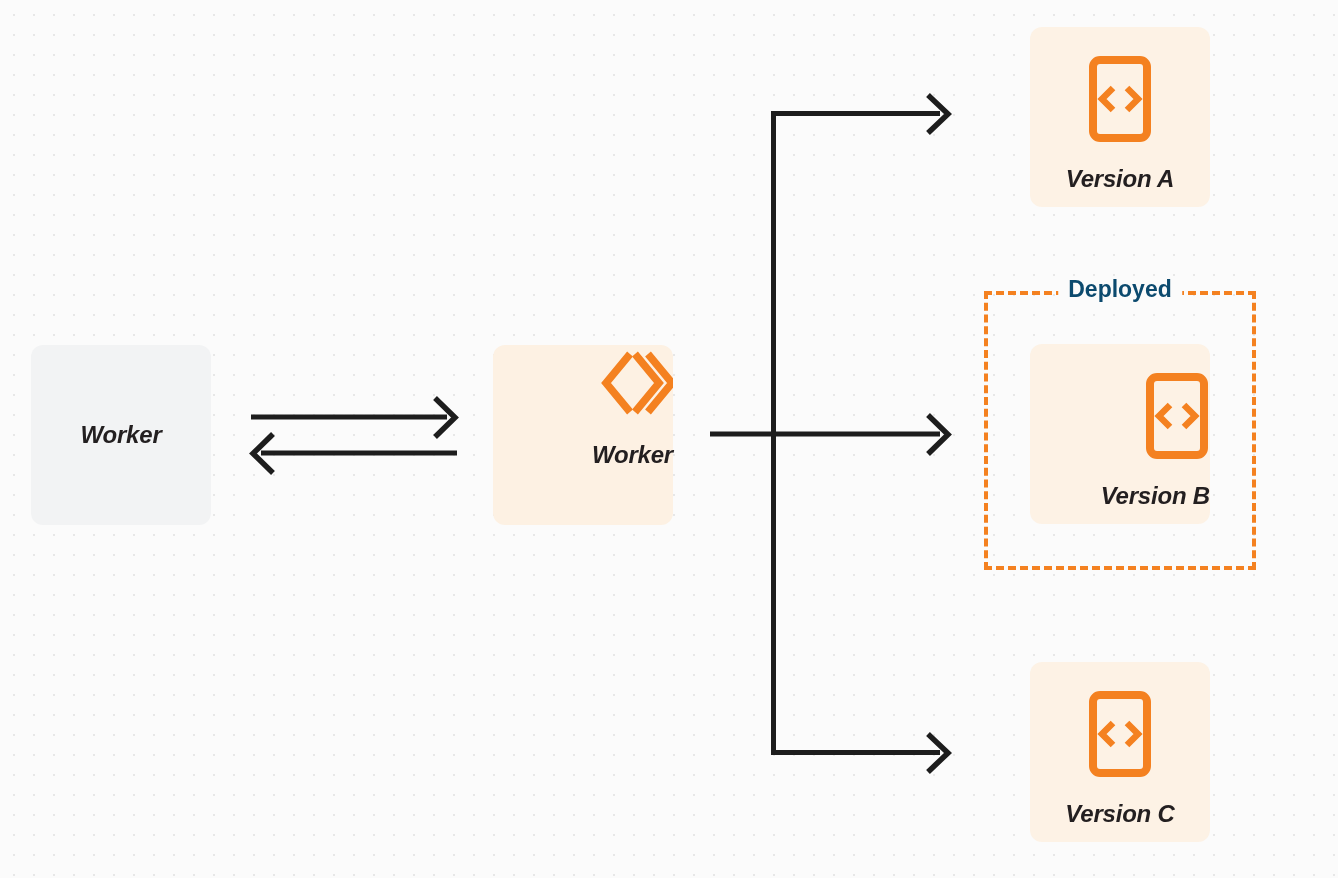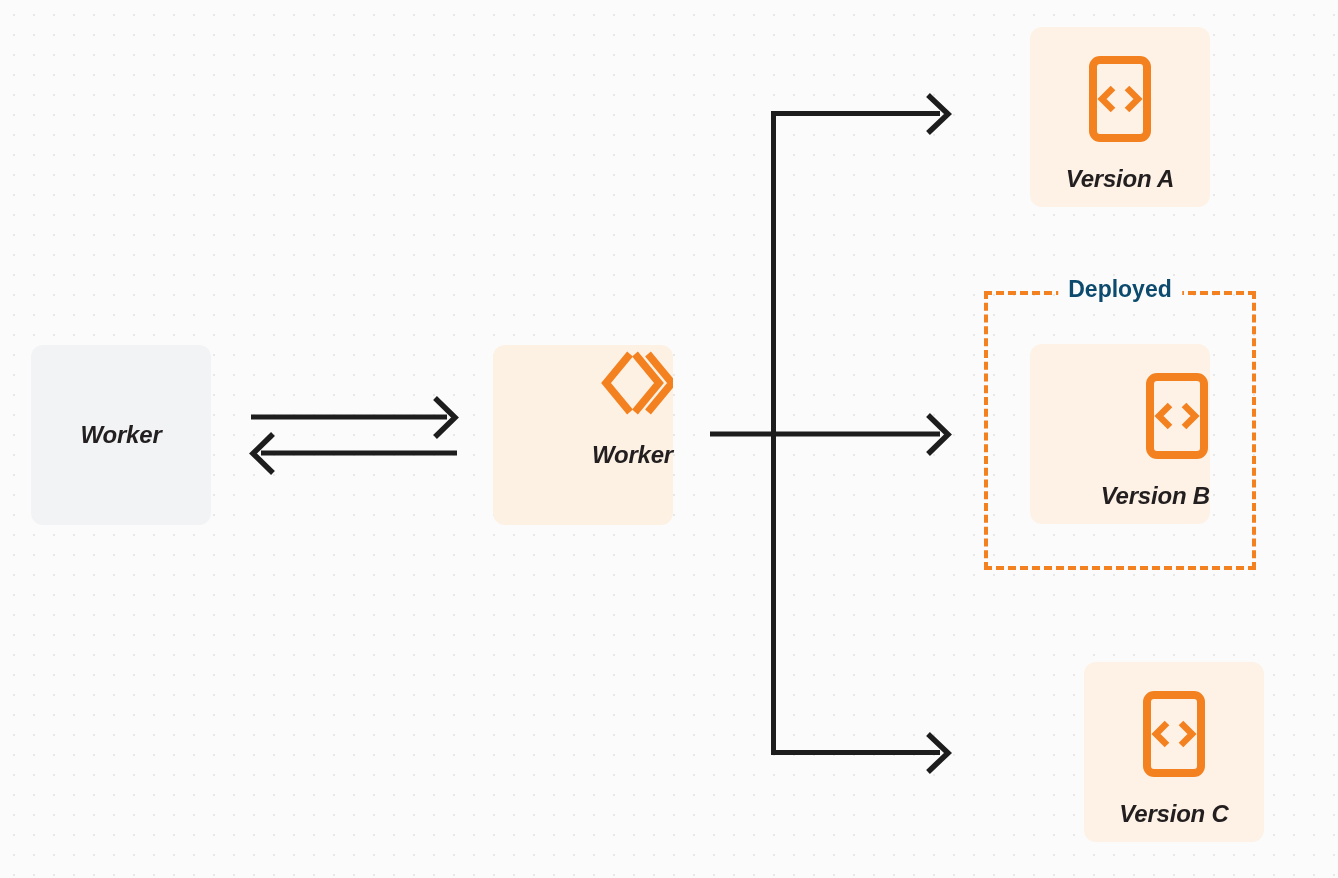--- a/index.html
+++ b/index.html
@@ -64,21 +64,21 @@
   .version-node {
     width: 180px;
     height: 180px;
     background: #fdf2e5;
     justify-content: flex-start;
     padding-top: 28px;
   }
   .version-node .node-label { margin-top: 20px; }
   #version-a-node { left: 1030px; top: 27px; }
   #version-b-node { left: 1030px; top: 344px; align-items: flex-end; }
-  #version-c-node { left: 1084px; top: 662px; }
+  #version-c-node { left: 1030px; top: 662px; }
 
   
   #deployed-group {
     position: absolute;
     left: 984px;
     top: 291px;
     width: 272px;
     height: 279px;
     box-sizing: border-box;
     border: 4px dashed #f48120;

